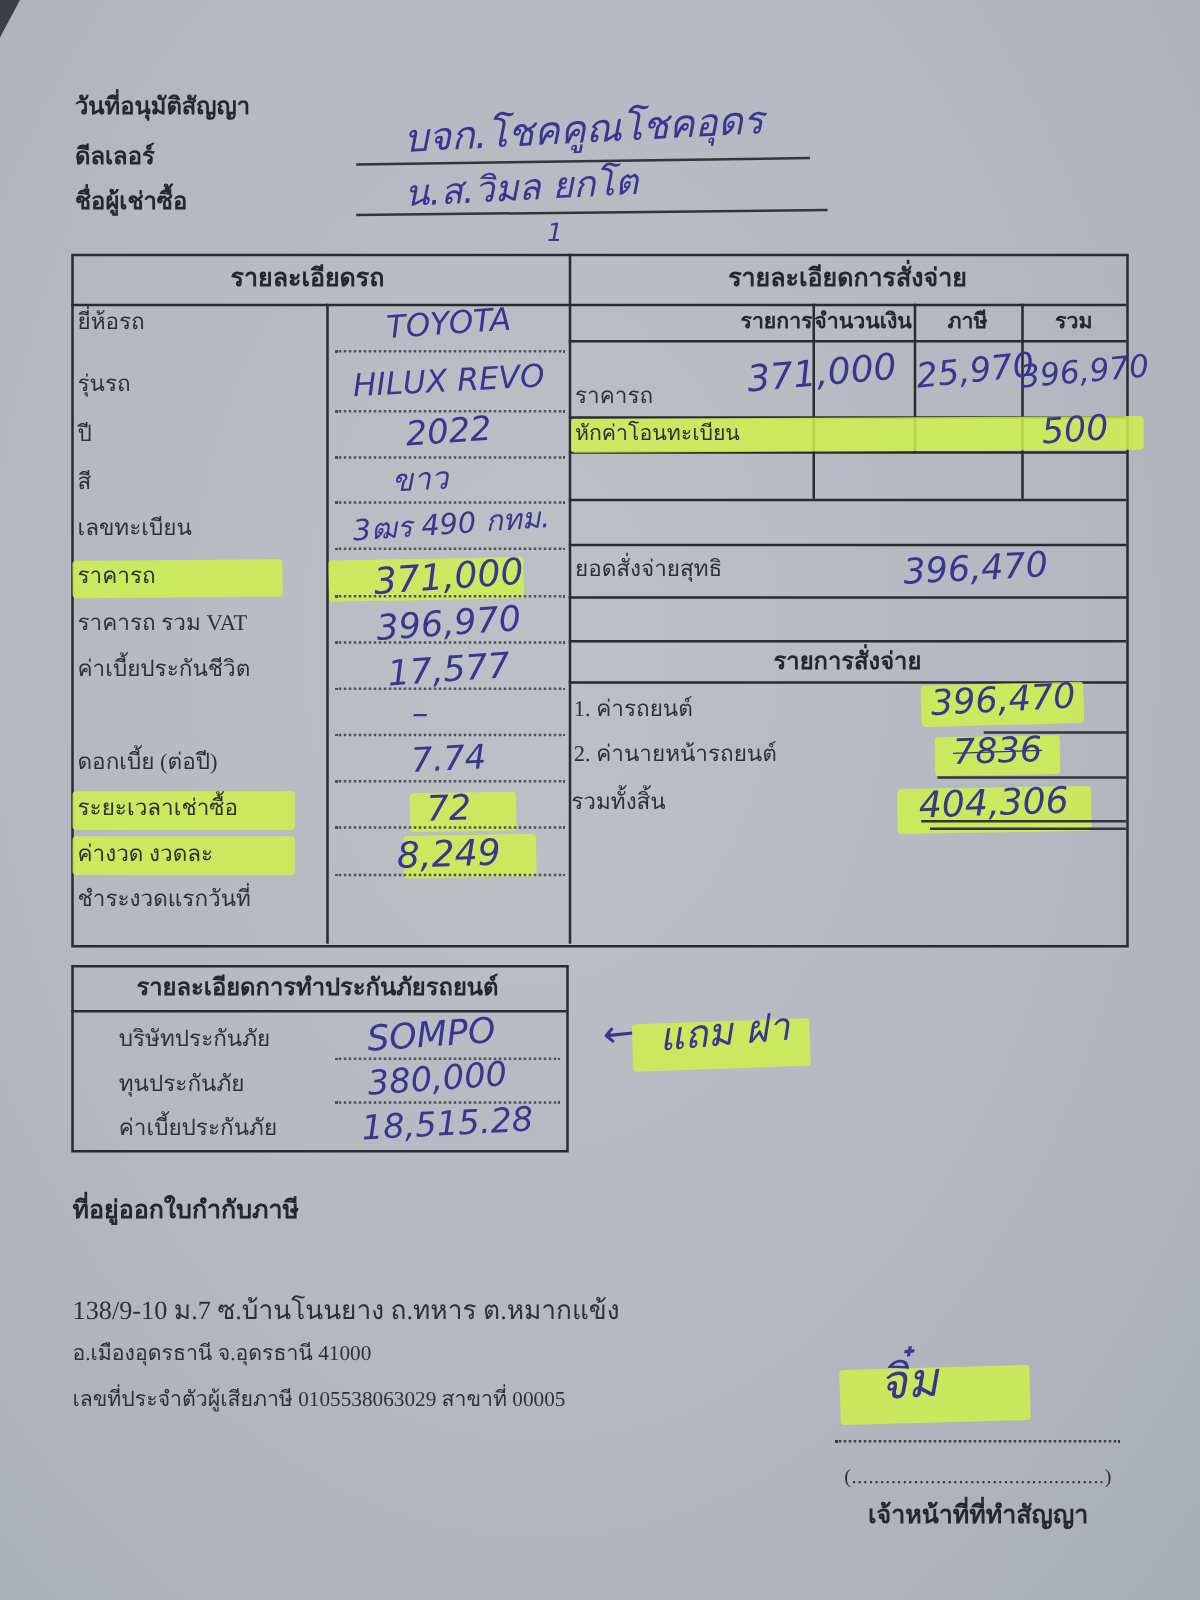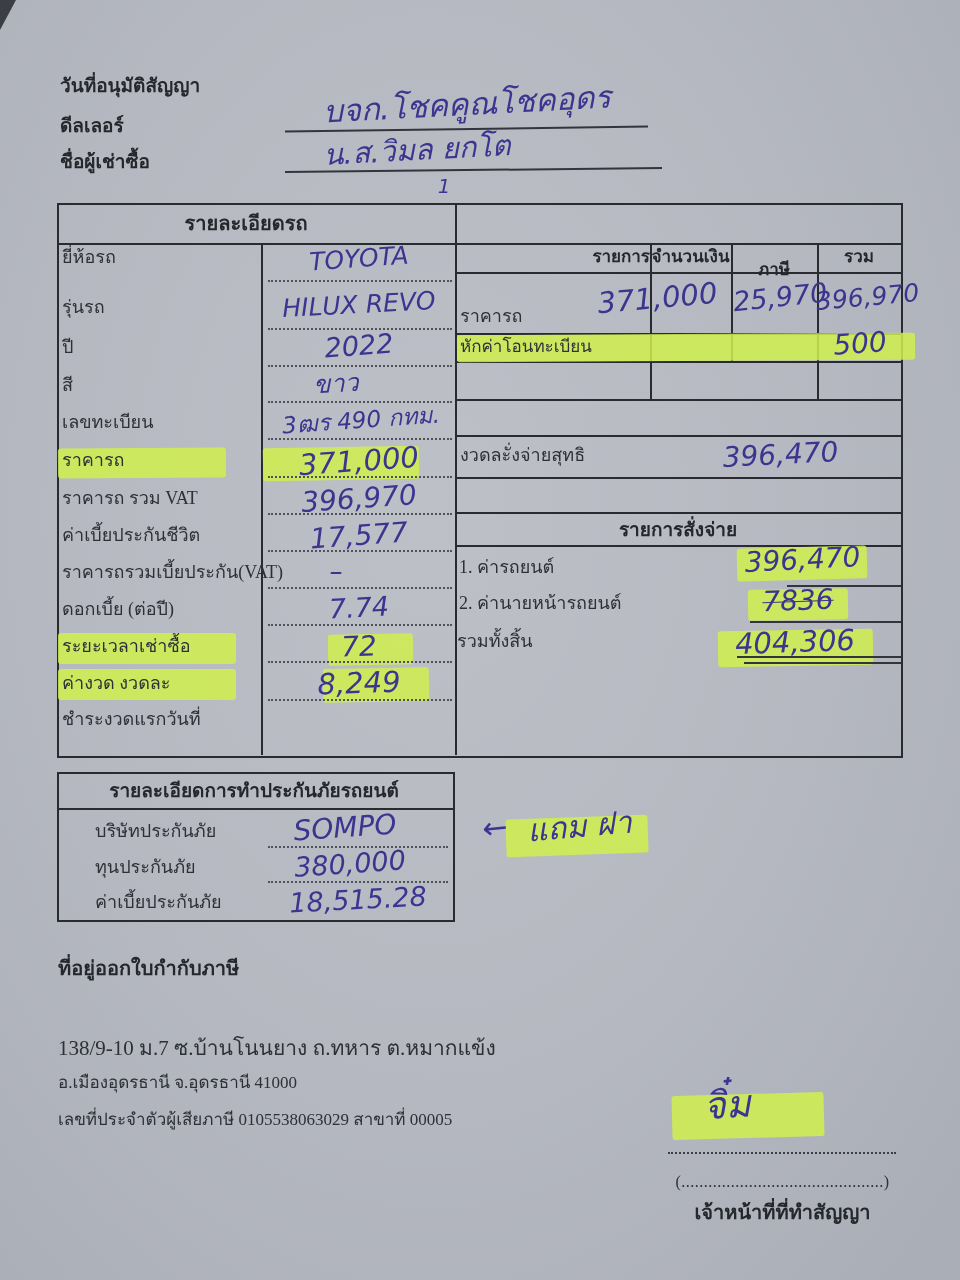--- a/index.html
+++ b/index.html
@@ -51,24 +51,25 @@
   <div class="hline" style="left:455px; top:272px; width:446px;"></div>
   <div class="hline" style="left:455px; top:333px; width:446px;"></div>
   <div class="hline" style="left:455px; top:361px; width:446px;"></div>
   <div class="hline" style="left:455px; top:399px; width:446px;"></div>
   <div class="hline" style="left:455px; top:435px; width:446px;"></div>
   <div class="hline" style="left:455px; top:477px; width:446px;"></div>
   <div class="hline" style="left:455px; top:512px; width:446px;"></div>
   <div class="hline" style="left:455px; top:545px; width:446px;"></div>
 
   <div class="lbl b ctr" style="left:47px; top:211px; width:398px; font-size:20px;">รายละเอียดรถ</div>
+  <div class="lbl b ctr" style="left:455px; top:211px; width:446px; font-size:20px;">รายละเอียดการสั่งจ่าย</div>
 
   <div class="lbl b ctr" style="left:455px; top:246px; width:195px; font-size:17px;text-align:right;">รายการ</div>
   <div class="lbl b ctr" style="left:650px; top:246px; width:81px; font-size:17px;">จำนวนเงิน</div>
-  <div class="lbl b ctr" style="left:731px; top:246px; width:86px; font-size:17px;margin-top:13px;">ภาษี</div>
+  <div class="lbl b ctr" style="left:731px; top:246px; width:86px; font-size:17px;">ภาษี</div>
   <div class="lbl b ctr" style="left:817px; top:246px; width:84px; font-size:17px;">รวม</div>
 
   <div class="hl" style="left:58px; top:448px; width:168px; height:30px; transform:rotate(-0.4deg);"></div>
   <div class="hl" style="left:263px; top:447px; width:156px; height:33px; transform:rotate(-1deg);"></div>
   <div class="hl" style="left:58px; top:633px; width:178px; height:31px;"></div>
   <div class="hl" style="left:328px; top:634px; width:85px; height:31px; transform:rotate(-1deg);"></div>
   <div class="hl" style="left:58px; top:669px; width:178px; height:31px;"></div>
   <div class="hl" style="left:323px; top:668px; width:106px; height:34px; transform:rotate(-1deg);"></div>
 
   <div class="lbl" style="left:62px; top:246px;">ยี่ห้อรถ</div>
@@ -96,21 +97,20 @@
   <div class="dot" style="left:268px; top:458px; width:184px; height:18px;"></div>
 
   <div class="lbl" style="left:62px; top:487px;">ราคารถ รวม VAT</div>
   <div class="hw" style="left:266px; top:484px; width:186px; font-size:28px; transform:rotate(-4deg);">396,970</div>
   <div class="dot" style="left:268px; top:495px; width:184px; height:18px;"></div>
 
   <div class="lbl" style="left:62px; top:524px;">ค่าเบี้ยประกันชีวิต</div>
   <div class="hw" style="left:266px; top:521px; width:186px; font-size:28px; transform:rotate(-4deg);">17,577</div>
   <div class="dot" style="left:268px; top:532px; width:184px; height:18px;"></div>
 
-  <div class="lbl" style="left:62px; top:561px;">ราคารถรวมเบี้ยประกัน(VAT)</div>
   <div class="hw" style="left:266px; top:558px; width:140px; font-size:26px;">–</div>
   <div class="dot" style="left:268px; top:569px; width:184px; height:18px;"></div>
 
   <div class="lbl" style="left:62px; top:598px;">ดอกเบี้ย (ต่อปี)</div>
   <div class="hw" style="left:266px; top:594px; width:186px; font-size:27px; transform:rotate(-3deg);">7.74</div>
   <div class="dot" style="left:268px; top:606px; width:184px; height:18px;"></div>
 
   <div class="lbl" style="left:62px; top:635px;">ระยะเวลาเช่าซื้อ</div>
   <div class="hw" style="left:266px; top:632px; width:186px; font-size:28px; transform:rotate(-2deg);">72</div>
   <div class="dot" style="left:268px; top:643px; width:184px; height:18px;"></div>
@@ -123,21 +123,21 @@
 
   <div class="lbl" style="left:460px; top:305px;">ราคารถ</div>
   <div class="hw" style="left:585px; top:283px; width:145px; font-size:29px; transform:rotate(-5deg);">371,000</div>
   <div class="hw" style="left:733px; top:284px; width:82px; font-size:27px; transform:rotate(-6deg);">25,970</div>
   <div class="hw" style="left:816px; top:285px; width:92px; font-size:25px; transform:rotate(-5deg);">396,970</div>
 
   <div class="hl" style="left:457px; top:334px; width:458px; height:27px; transform:rotate(-0.3deg);"></div>
   <div class="lbl" style="left:460px; top:336px; font-size:17px;text-align:right;">หักค่าโอนทะเบียน</div>
   <div class="hw" style="left:828px; top:329px; width:64px; font-size:28px; transform:rotate(-4deg);">500</div>
 
-  <div class="lbl" style="left:460px; top:444px;">งวดละั่งจ่ายสุทธิ</div>
+  <div class="lbl" style="left:460px; top:444px;">ยอดสั่งจ่ายสุทธิ</div>
   <div class="hw" style="left:718px; top:440px; width:125px; font-size:28px; transform:rotate(-3deg);">396,470</div>
 
   <div class="lbl b ctr" style="left:455px; top:518px; width:446px; font-size:19px;">รายการสั่งจ่าย</div>
 
   <div class="hl" style="left:737px; top:547px; width:130px; height:33px; transform:rotate(-1.5deg);"></div>
   <div class="lbl" style="left:459px; top:556px;">1. ค่ารถยนต์</div>
   <div class="hw" style="left:735px; top:545px; width:135px; font-size:28px; transform:rotate(-3deg);">396,470</div>
   <div class="sline" style="left:787px; top:585px; width:114px;"></div>
 
   <div class="hl" style="left:748px; top:589px; width:100px; height:31px; transform:rotate(-1deg);"></div>

